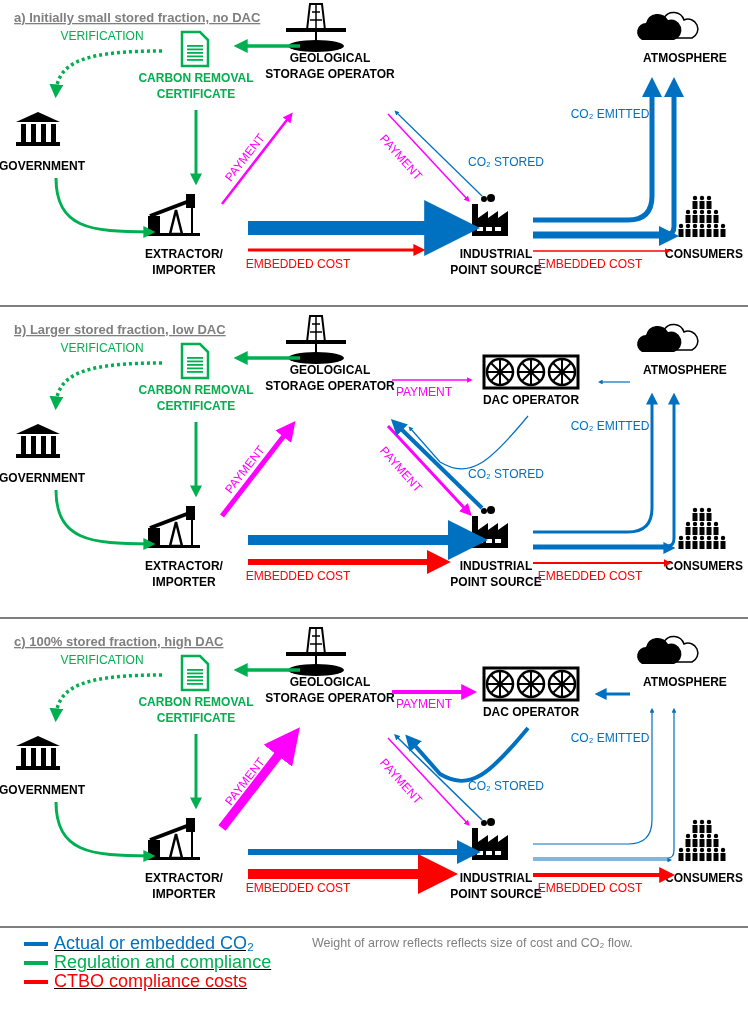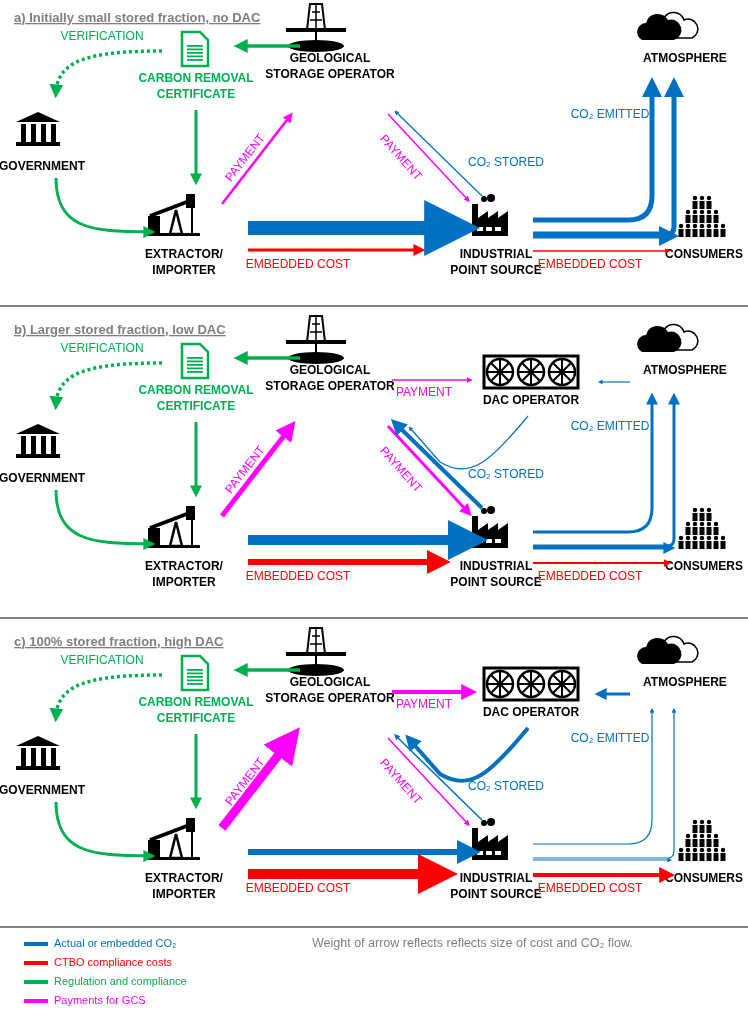--- a/index.html
+++ b/index.html
@@ -2,21 +2,21 @@
 <html><head>
 <meta charset="utf-8">
 <style>
   html,body{margin:0;padding:0;background:#fff;}
   body{width:748px;height:1023px;position:relative;overflow:hidden;font-family:"Liberation Sans",sans-serif;}
   svg{position:absolute;left:0;top:0;}
   .title{font-weight:bold;font-size:13px;fill:#7f7f7f;text-decoration:underline;}
   .node{font-weight:bold;font-size:12px;fill:#000;}
   .gnode{font-weight:bold;font-size:12px;fill:#00b050;}
   .lbl{font-size:12px;}
-  .leg{position:absolute;font-size:11px;line-height:19px;}
+  .leg{position:absolute;font-size:18px;line-height:19px;text-decoration:underline;}
   .note{position:absolute;left:312px;top:934px;width:430px;font-size:12.5px;line-height:19px;color:#7f7f7f;}
   .sw{display:inline-block;width:24px;height:4px;vertical-align:middle;margin-right:6px;}
 </style>
 </head>
 <body>
 
 <svg width="748" height="1023">
   <defs>
     <marker id="ah" markerWidth="4" markerHeight="4" refX="2.2" refY="2" orient="auto" markerUnits="strokeWidth">
         <path d="M0,0 L4,2 L0,4 z" fill="context-stroke"></path>
@@ -397,19 +397,18 @@
         <path d="M528,104 C490,150 470,168 440,150 L410,116" fill="none" stroke="#0070c0" stroke-width="4" marker-end="url(#ah)"></path>
       </g>
     </g>
   <line x1="0" y1="306" x2="748" y2="306" stroke="#7f7f7f" stroke-width="2"></line>
   <line x1="0" y1="618" x2="748" y2="618" stroke="#7f7f7f" stroke-width="2"></line>
   <line x1="0" y1="927" x2="748" y2="927" stroke="#7f7f7f" stroke-width="2"></line>
 </svg>
 
 <div class="leg" style="left:24px;top:934px;">
   <div style="color:#0070c0"><span class="sw" style="background:#0070c0"></span><span>Actual or embedded CO₂</span></div>
+  <div style="color:#00b050"><span class="sw" style="background:#00b050"></span><span>Regulation and compliance</span></div>
   <div style="color:#ff0000"><span class="sw" style="background:#ff0000"></span><span>CTBO compliance costs</span></div>
-  <div style="color:#00b050"><span class="sw" style="background:#00b050"></span><span>Regulation and compliance</span></div>
-  <div style="color:#ff00ff"><span class="sw" style="background:#ff00ff"></span><span>Payments for GCS</span></div>
 </div>
 <div class="note">
   <div>Weight of arrow reflects reflects size of cost and CO₂ flow.</div>
 </div>
 
 </body></html>

